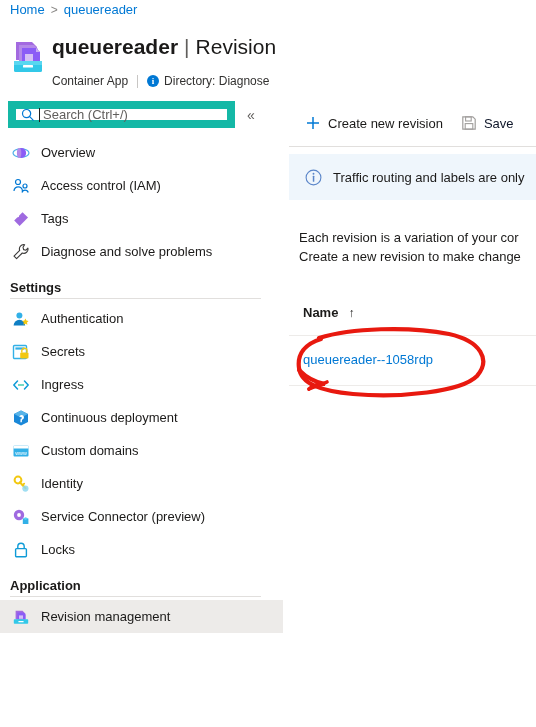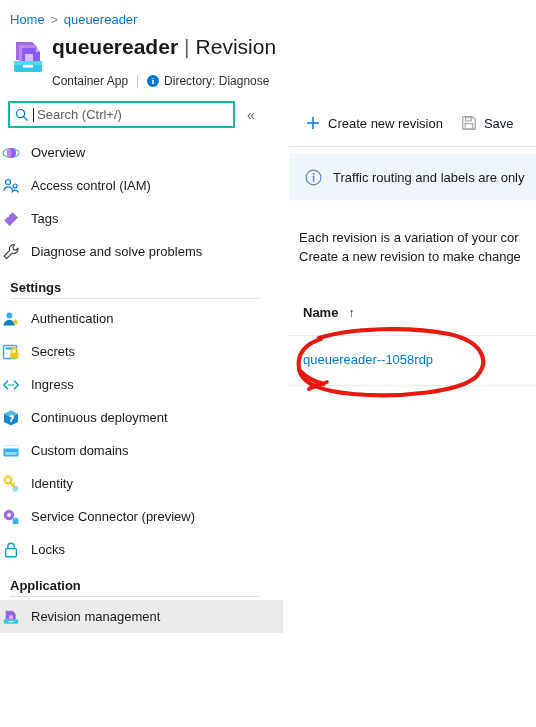--- a/index.html
+++ b/index.html
@@ -12,21 +12,21 @@
     overflow: hidden;
   }
   #root {
     position: relative;
     width: 536px; height: 727px;
     background: #ffffff;
   }
 
   
   .breadcrumb {
-    position: absolute; left: 10px; top: 12px;
+    position: absolute; left: 10px; top: 2px;
     font-size: 13px;
     display: flex; align-items: center; gap: 6px;
     white-space: nowrap;
   }
   .crumb-link { color: #0078d4; cursor: pointer; }
   .crumb-sep { color: #8a8886; font-size: 12px; }
 
   
   .title-row {
     position: absolute; left: 10px; top: 34px;
@@ -65,21 +65,21 @@
     cursor: pointer; line-height: 14px;
   }
 
   
   .search-wrap {
     position: absolute; left: 8px; top: 101px;
     display: flex; align-items: center;
   }
   .search-box {
     width: 227px; height: 27px;
-    border: 2px solid #14b8a6;
+    border: 8px solid #14b8a6;
     background: #fff;
     display: flex; align-items: center;
     padding: 0 5px;
   }
   .search-icon { width: 14px; height: 14px; flex: 0 0 14px; margin-right: 4px; }
   .caret {
     width: 1px; height: 14px; background: #201f1e; margin-right: 3px;
   }
   .search-ph { font-size: 13px; color: #605e5c; white-space: nowrap; }
   .collapse-btn {
@@ -87,21 +87,21 @@
   }
 
   
   .sidebar {
     position: absolute; left: 0; top: 136px;
     width: 283px; height: 591px;
     overflow: hidden;
   }
   .nav-item {
     height: 33px; display: flex; align-items: center;
-    padding-left: 2px; cursor: pointer; font-size: 13px; color: #1b1a19;
+    padding-left: 12px; cursor: pointer; font-size: 13px; color: #1b1a19;
     white-space: nowrap;
   }
   .nav-item.selected { background: #edebe9; }
   .nav-ico {
     width: 18px; height: 18px; flex: 0 0 18px; margin-right: 11px;
     position: relative;
   }
   .nav-label { font-size: 13px; }
   .group-head {
     padding: 12px 0 3px 10px;

